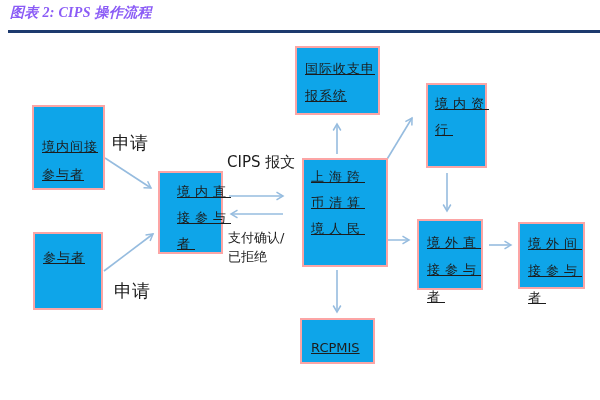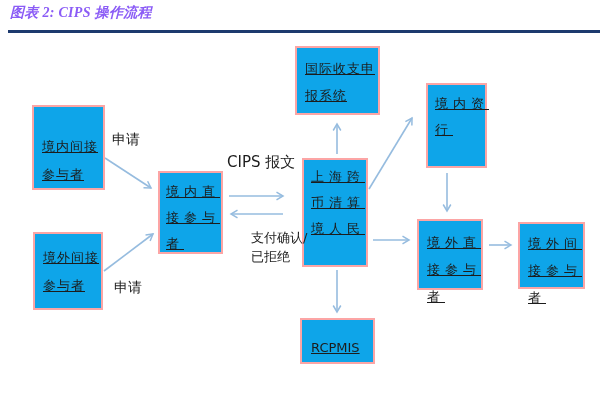--- a/index.html
+++ b/index.html
@@ -23,23 +23,23 @@
   
   .box{
     position:absolute;background:#0ea5e9;border:2px solid #fca5a5;
     color:#1c1c1c;font-size:13px;box-sizing:border-box;z-index:2;text-decoration:underline;
   }
   .box .bl{display:block;white-space:nowrap;}
   .sp5 .bl{letter-spacing:5px;}
   .sp1 .bl{letter-spacing:1px;}
   
   .flabel{
-    position:absolute;color:#1c1c1c;font-size:14px;z-index:2;white-space:nowrap;
+    position:absolute;color:#1c1c1c;font-size:18px;z-index:2;white-space:nowrap;
   }
-  .flabel .bl{display:block;margin-left:23px;}
+  .flabel .bl{display:block;}
 </style>
 </head>
 <body>
 
 <div id="canvas">
 
   <div class="fig-title">图表 2: CIPS 操作流程</div>
   <div class="title-rule"></div>
 
   <svg class="arrow-layer" width="600" height="400" viewBox="0 0 600 400" xmlns="http://www.w3.org/2000/svg">
@@ -59,31 +59,30 @@
     <line class="arrow" x1="373" y1="240" x2="409" y2="240" marker-end="url(#ah)"></line>
     <line class="arrow" x1="489" y1="245" x2="511" y2="245" marker-end="url(#ah)"></line>
   </svg>
 
   <div class="box sp1" style="left:32px;top:105px;width:73px;height:85px;padding:26px 0 0 8px;line-height:28px;">
     <span class="bl">境内间接</span>
     <span class="bl">参与者</span>
   </div>
 
   <div class="box sp1" style="left:33px;top:232px;width:70px;height:78px;padding:10px 0 0 8px;line-height:28px;">
-    <span class="bl">境外间接</span>
     <span class="bl">参与者</span>
   </div>
 
-  <div class="box sp5" style="left:158px;top:171px;width:65px;height:83px;padding:6px 0 0 6px;line-height:26px;">
+  <div class="box sp5" style="left:158px;top:171px;width:65px;height:83px;padding:6px 0 0 17px;line-height:26px;">
     <span class="bl">境内直</span>
     <span class="bl">接参与</span>
     <span class="bl">者</span>
   </div>
 
-  <div class="box sp5" style="left:302px;top:158px;width:66px;height:109px;padding:4px 0 0 7px;line-height:26px;">
+  <div class="box sp5" style="left:302px;top:158px;width:86px;height:109px;padding:4px 0 0 7px;line-height:26px;">
     <span class="bl">上海跨</span>
     <span class="bl">币清算</span>
     <span class="bl">境人民</span>
   </div>
 
   <div class="box sp1" style="left:295px;top:46px;width:85px;height:69px;padding:7px 0 0 8px;line-height:27px;">
     <span class="bl">国际收支申</span>
     <span class="bl">报系统</span>
   </div>
 

